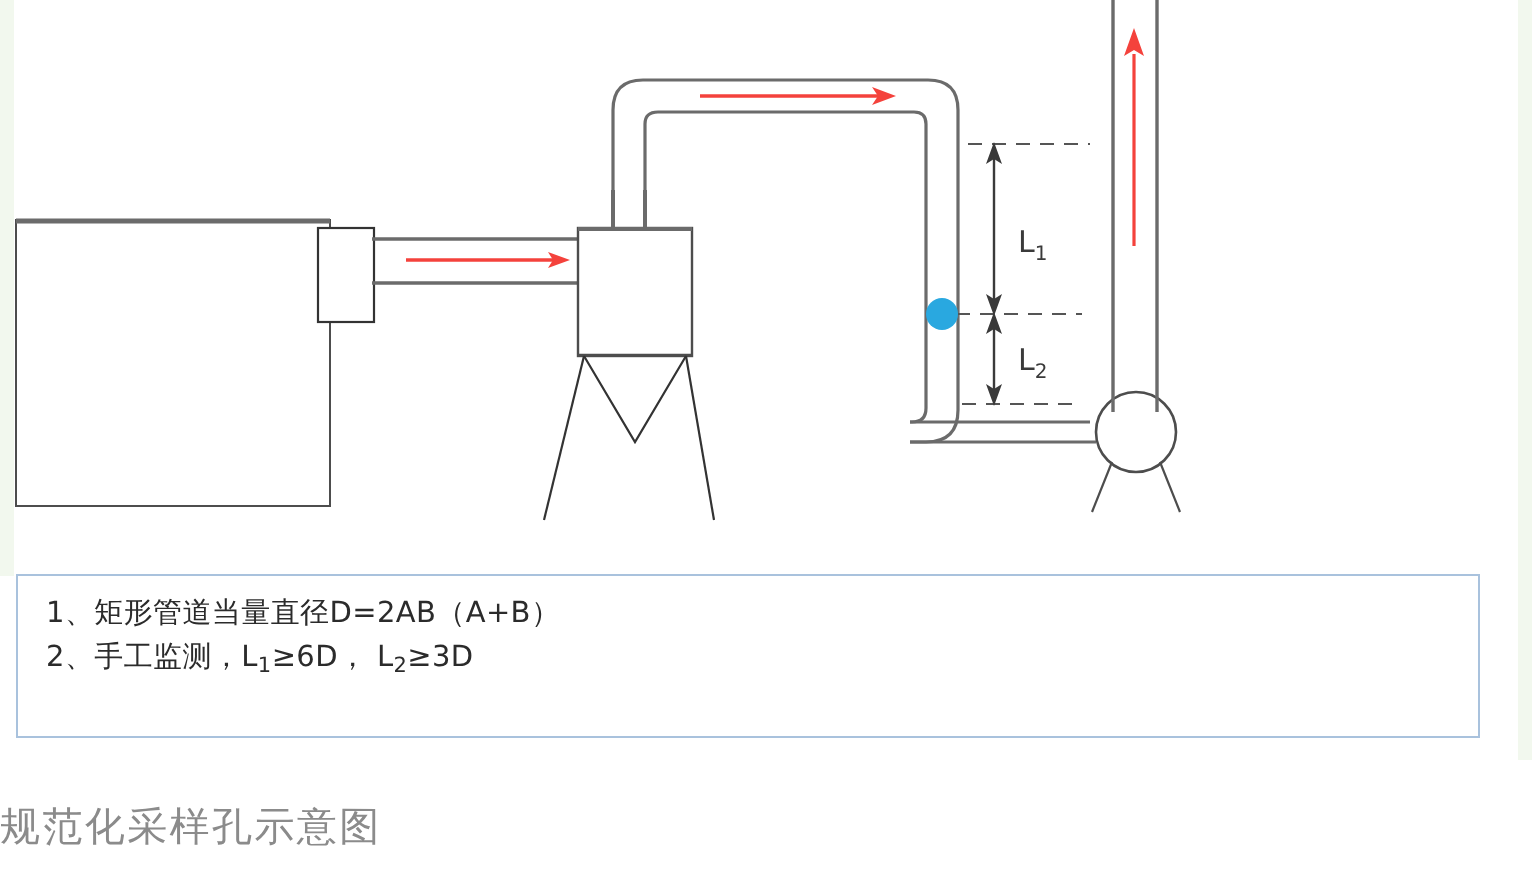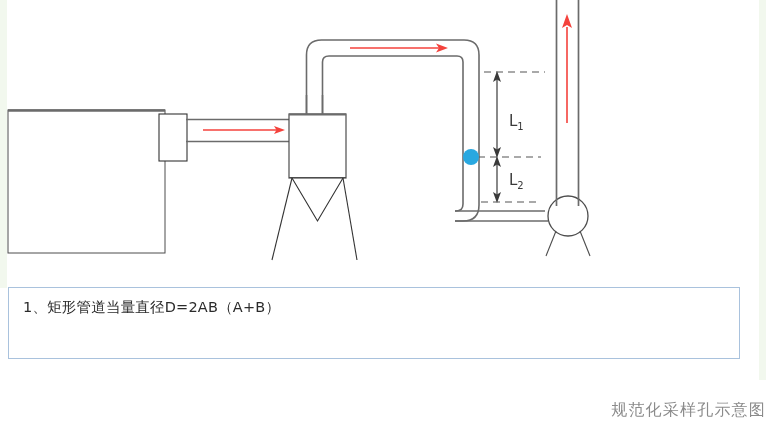--- a/index.html
+++ b/index.html
@@ -32,21 +32,21 @@
   #diagram-svg {
     position: absolute;
     left: 0;
     top: 0;
   }
   #notes-box {
     position: absolute;
     left: 8px;
     top: 287px;
     width: 732px;
-    height: 72px;
+    height: 82px;
     border: 1px solid #a9c2dd;
     background: #ffffff;
     box-sizing: border-box;
     padding: 9px 4px 0 14px;
   }
   .note-line {
     font-family: "DejaVu Sans", "Liberation Sans", sans-serif;
     font-size: 14.5px;
     color: #2b2b2b;
     line-height: 21.5px;
@@ -57,23 +57,23 @@
     font-size: 10.5px;
     vertical-align: baseline;
     position: relative;
     bottom: -3px;
   }
   #caption {
     position: absolute;
     left: 0;
     top: 400px;
     width: 766px;
-    text-align: right;
+    text-align: left;
     font-family: "DejaVu Sans", "Liberation Sans", sans-serif;
-    font-size: 16px;
+    font-size: 20px;
     color: #8b8b8b;
     letter-spacing: 1.2px;
   }
   .dim-label {
     font-family: "DejaVu Sans", "Liberation Sans", sans-serif;
     font-size: 15px;
     fill: #3a3a3a;
   }
   .dim-sub {
     font-size: 10px;
@@ -188,17 +188,18 @@
     </g>
 
     <g>
       <circle cx="471" cy="157" r="8" fill="#29a8e0"></circle>
     </g>
 
   </svg>
 
   <div id="notes-box">
     <div class="note-line"><span>1、矩形管道当量直径D=2AB（A+B）</span></div>
+    <div class="note-line"><span>2、手工监测，</span><span>L</span><sub>1</sub><span>≥6D，</span>&nbsp;<span>L</span><sub>2</sub><span>≥3D</span></div>
   </div>
 
   <div id="caption">规范化采样孔示意图</div>
 
 </div>
 
 </body></html>

